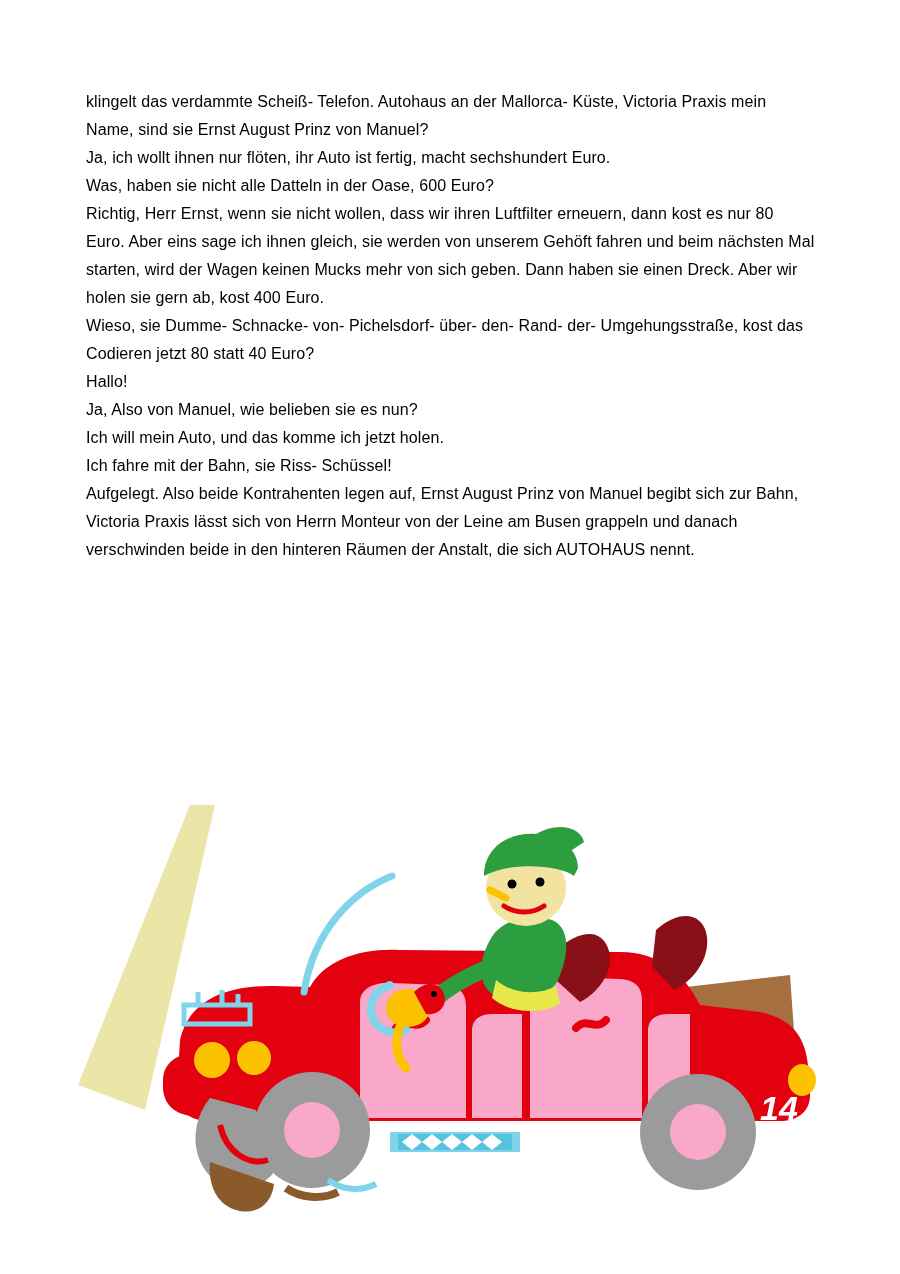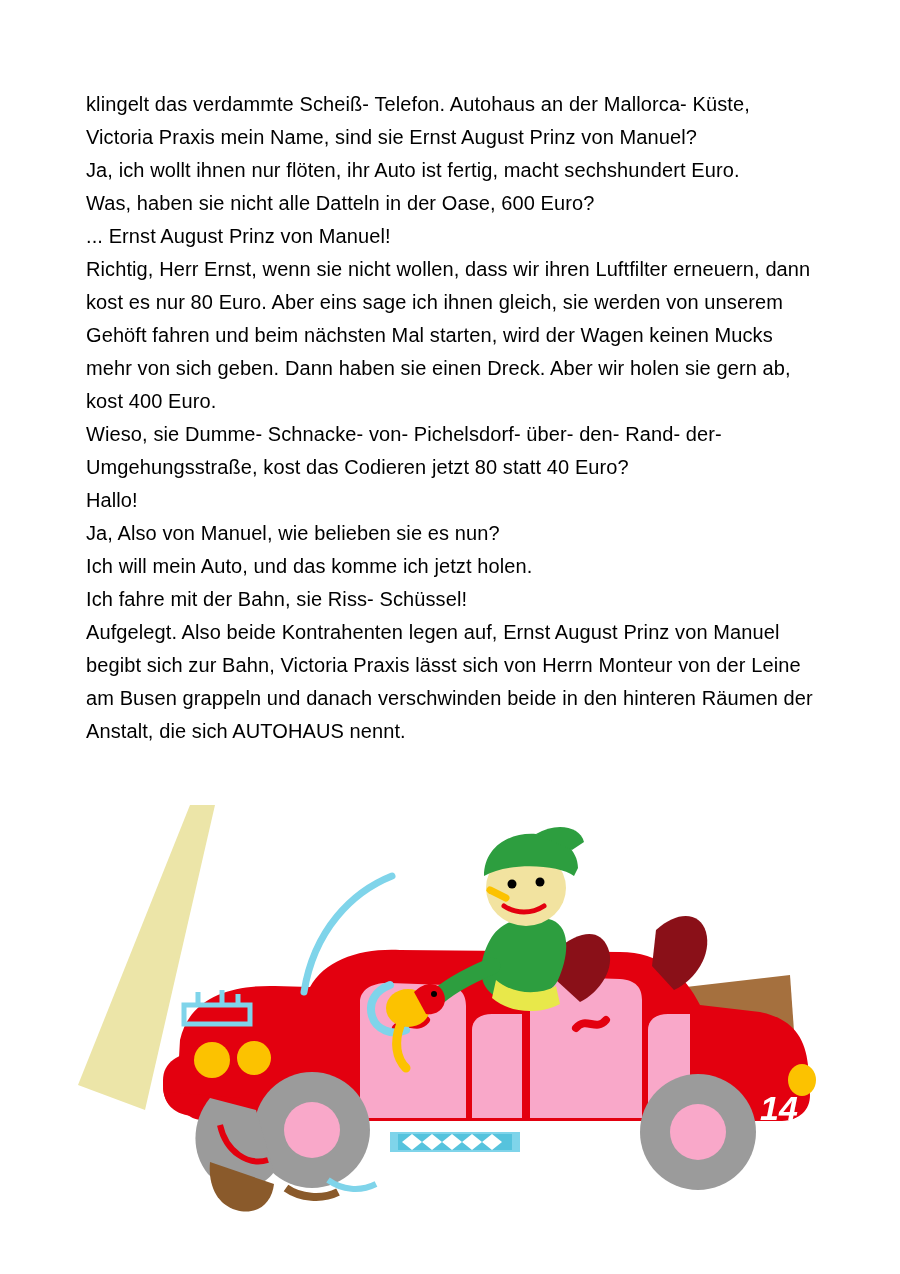--- a/index.html
+++ b/index.html
@@ -19,22 +19,22 @@
     width: 900px;
     height: 1274px;
     position: relative;
     background: #ffffff;
   }
   .text-block {
     position: absolute;
     left: 86px;
     top: 88px;
     width: 730px;
-    font-size: 20px;
-    line-height: 33px;
+    font-size: 16px;
+    line-height: 28px;
     letter-spacing: 0.1px;
   }
   .para {
     margin: 0;
     padding: 0;
     text-align: left;
   }
   .illustration {
     position: absolute;
     left: 60px;
@@ -45,21 +45,20 @@
 </style>
 </head>
 <body>
 
 <div class="page">
 
   <div class="text-block">
     <p class="para">klingelt das verdammte Scheiß- Telefon. Autohaus an der Mallorca- Küste, Victoria Praxis mein Name, sind sie  Ernst August Prinz von Manuel?</p>
     <p class="para">Ja, ich wollt ihnen nur flöten, ihr Auto ist fertig, macht sechshundert Euro.</p>
     <p class="para">Was, haben sie nicht alle Datteln in der Oase, 600 Euro?</p>
-    <p class="para">... Ernst August Prinz von Manuel!</p>
     <p class="para">Richtig, Herr Ernst, wenn sie nicht wollen, dass wir ihren Luftfilter erneuern, dann kost es nur 80 Euro. Aber eins sage ich ihnen gleich, sie werden von unserem Gehöft fahren und beim nächsten Mal starten, wird der Wagen keinen Mucks mehr von sich geben. Dann haben sie einen Dreck. Aber wir holen sie gern ab, kost 400 Euro.</p>
     <p class="para">Wieso, sie Dumme- Schnacke- von- Pichelsdorf- über- den- Rand- der- Umgehungsstraße, kost das Codieren jetzt 80 statt 40 Euro?</p>
     <p class="para">Hallo!</p>
     <p class="para">Ja, Also von Manuel, wie belieben sie es nun?</p>
     <p class="para">Ich will mein Auto, und das komme ich jetzt holen.</p>
     <p class="para">Ich fahre mit der Bahn, sie Riss- Schüssel!</p>
     <p class="para">Aufgelegt. Also beide Kontrahenten legen auf, Ernst August Prinz von Manuel begibt sich zur Bahn, Victoria Praxis lässt sich von Herrn Monteur von der Leine am Busen grappeln und danach verschwinden beide in den hinteren Räumen der Anstalt, die sich AUTOHAUS nennt.</p>
   </div>
 
   <div class="illustration">

